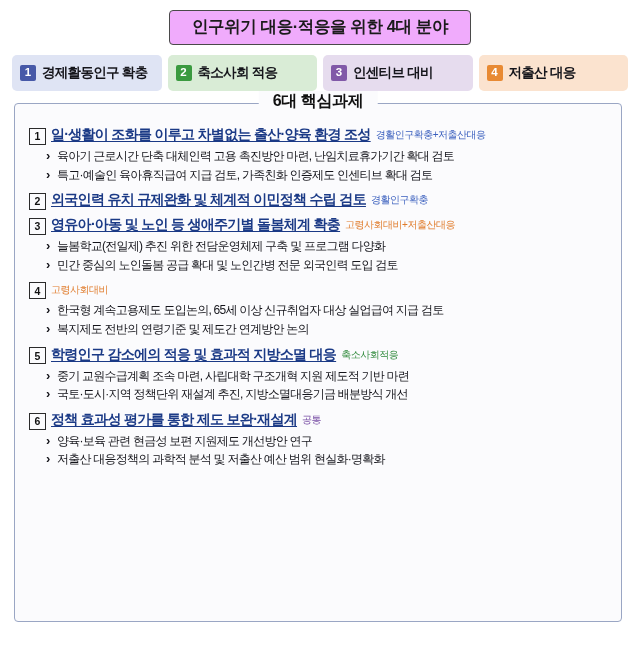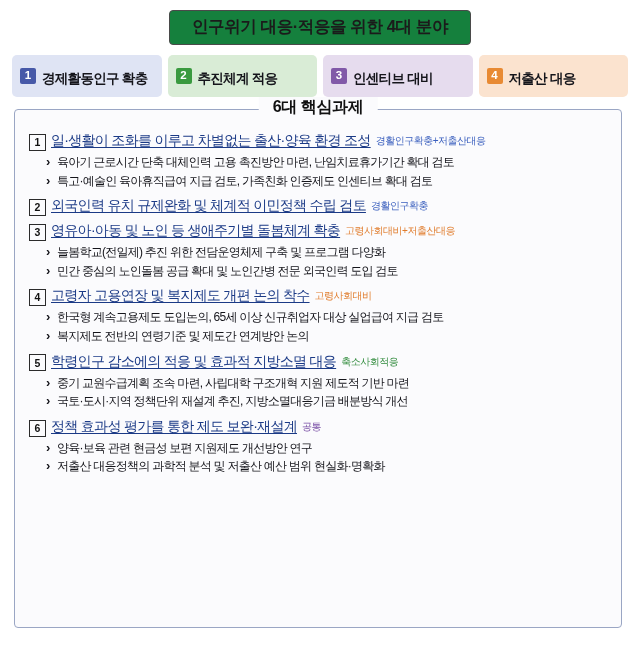--- a/index.html
+++ b/index.html
@@ -23,21 +23,21 @@
   }
 
   
   .top-title-wrap {
     display: flex;
     justify-content: center;
     margin-top: 2px;
   }
   .top-title {
     border: 1.5px solid #4a4a4a;
-    background: #15803d;
+    background: #f0abfc;
     border-radius: 4px;
     padding: 5px 22px 6px 22px;
     font-size: 16.5px;
     font-weight: bold;
     letter-spacing: -0.4px;
     color: #1b1b1b;
     white-space: nowrap;
   }
 
   
@@ -68,21 +68,20 @@
     display: flex;
     align-items: center;
     justify-content: center;
     line-height: 1;
   }
   .chip .clabel {
     font-size: 13.5px;
     font-weight: bold;
     letter-spacing: -0.7px;
     color: #15151b;
-    margin-top: 6px;
   }
   .chip-0 { background: #dfe4f4; }
   .chip-0 .num { background: #4759a8; }
   .chip-1 { background: #d9ecd6; }
   .chip-1 .num { background: #3a9a3f; }
   .chip-2 { background: #e6dcee; }
   .chip-2 .num { background: #8159a8; }
   .chip-3 { background: #fbe3cf; }
   .chip-3 .num { background: #e88a33; }
 
@@ -131,21 +130,21 @@
     height: 15px;
     border: 1.2px solid #2b2b2b;
     font-size: 10.5px;
     font-weight: bold;
     color: #111;
     line-height: 1;
     transform: translateY(1px);
   }
   .task-title {
     font-size: 14px;
-    font-weight: normal;
+    font-weight: bold;
     letter-spacing: -0.7px;
     color: #1b3a86;
     text-decoration: underline;
     text-underline-offset: 2px;
     white-space: nowrap;
   }
   .task-tag {
     font-size: 10px;
     letter-spacing: -0.5px;
     white-space: nowrap;
@@ -189,21 +188,21 @@
     <div class="top-title">인구위기 대응·적응을 위한 4대 분야</div>
   </div>
 
   <div class="chips">
     <div class="chip chip-0">
       <span class="num">1</span>
       <span class="clabel">경제활동인구 확충</span>
     </div>
     <div class="chip chip-1">
       <span class="num">2</span>
-      <span class="clabel">추진체계 적응</span>
+      <span class="clabel">축소사회 적응</span>
     </div>
     <div class="chip chip-2">
       <span class="num">3</span>
       <span class="clabel">인센티브 대비</span>
     </div>
     <div class="chip chip-3">
       <span class="num">4</span>
       <span class="clabel">저출산 대응</span>
     </div>
   </div>
@@ -239,21 +238,20 @@
       </div>
       <ul class="bullets">
         <li>늘봄학교(전일제) 추진 위한 전담운영체제 구축 및 프로그램 다양화</li>
         <li>민간 중심의 노인돌봄 공급 확대 및 노인간병 전문 외국인력 도입 검토</li>
       </ul>
     </div>
 
     <div class="task">
       <div class="task-head">
         <span class="task-num">4</span>
-        <span class="task-title">고령자 고용연장 및 복지제도 개편 논의 착수</span>
         <span class="task-tag tag-orange">고령사회대비</span>
       </div>
       <ul class="bullets">
         <li>한국형 계속고용제도 도입논의, 65세 이상 신규취업자 대상 실업급여 지급 검토</li>
         <li>복지제도 전반의 연령기준 및 제도간 연계방안 논의</li>
       </ul>
     </div>
 
     <div class="task">
       <div class="task-head">

